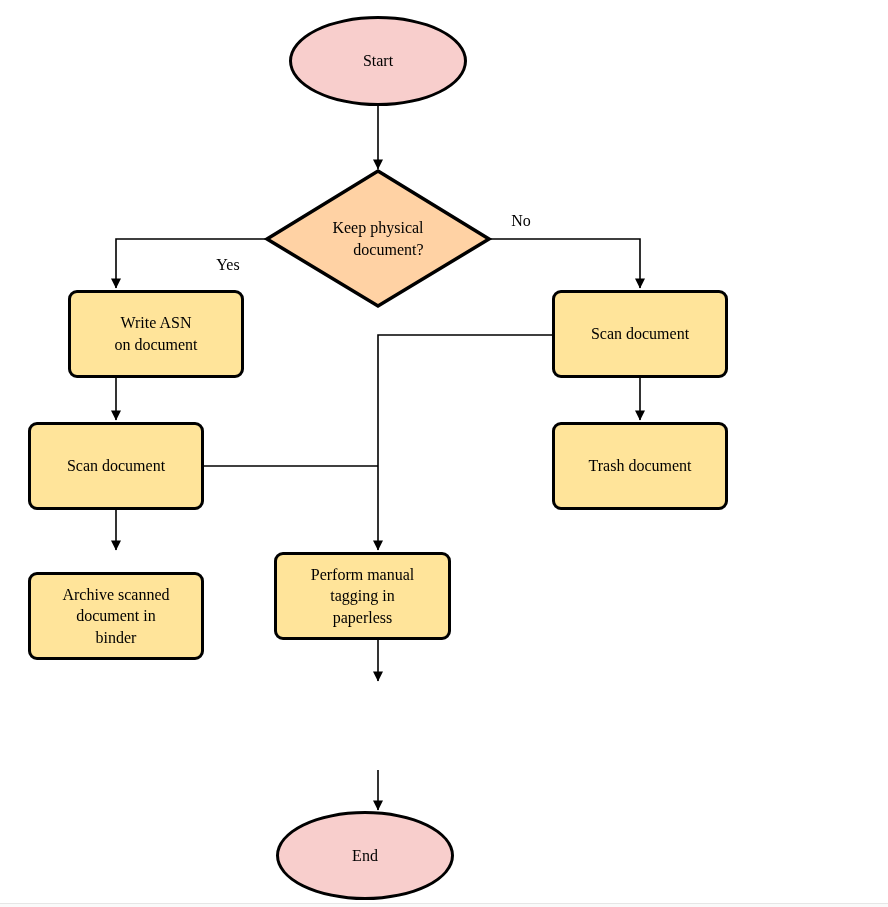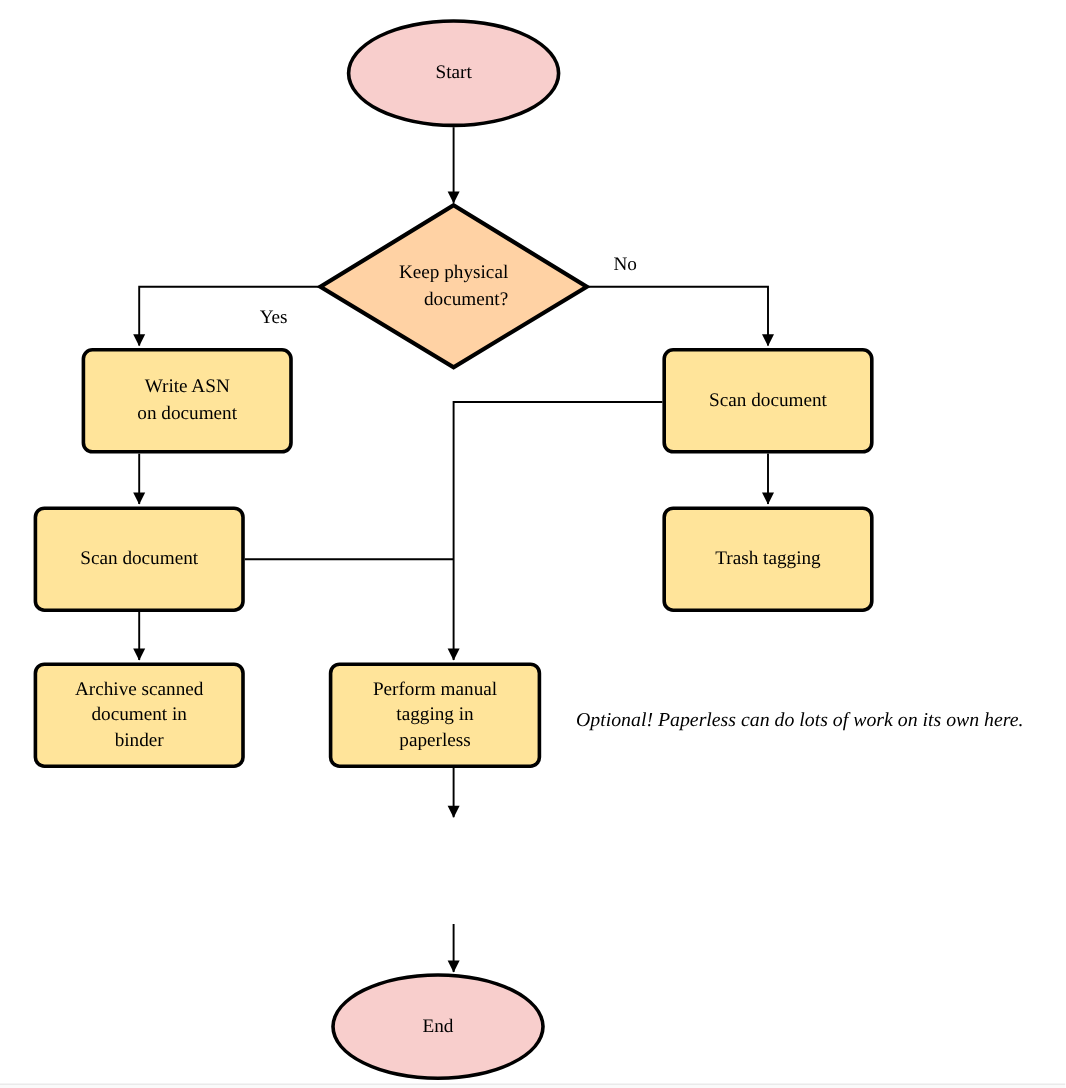--- a/index.html
+++ b/index.html
@@ -126,32 +126,31 @@
 
   <div class="edge-label" style="left:205px; top:212px; width:46px;margin-top:44px;">Yes</div>
 
   <div class="edge-label" style="left:498px; top:212px; width:46px;">No</div>
 
   <div class="node process" style="left:28px; top:290px; width:176px; height:88px;margin-left:40px;">Write ASN
 on document</div>
 
   <div class="node process" style="left:28px; top:422px; width:176px; height:88px;">Scan document</div>
 
-  <div class="node process" style="left:28px; top:552px; width:176px; height:88px;">Archive scanned
+  <div class="node process" style="left:28px; top:572px; width:176px; height:88px;">Archive scanned
 document in
 binder</div>
 
   <div class="node process" style="left:552px; top:290px; width:176px; height:88px;">Scan document</div>
 
-  <div class="node process" style="left:552px; top:422px; width:176px; height:88px;">Trash tagging</div>
+  <div class="node process" style="left:552px; top:422px; width:176px; height:88px;">Trash document</div>
 
   <div class="node process" style="left:274px; top:552px; width:177px; height:88px;">Perform manual
 tagging in
 paperless</div>
 
 
   <div class="node terminal" style="left:276px; top:811px; width:178px; height:89px;">End</div>
 
-  <div class="annotation">Optional! Paperless can do lots of work on its own here.</div>
 
   <div class="bottom-divider"></div>
 
 </div>
 
 </body></html>

